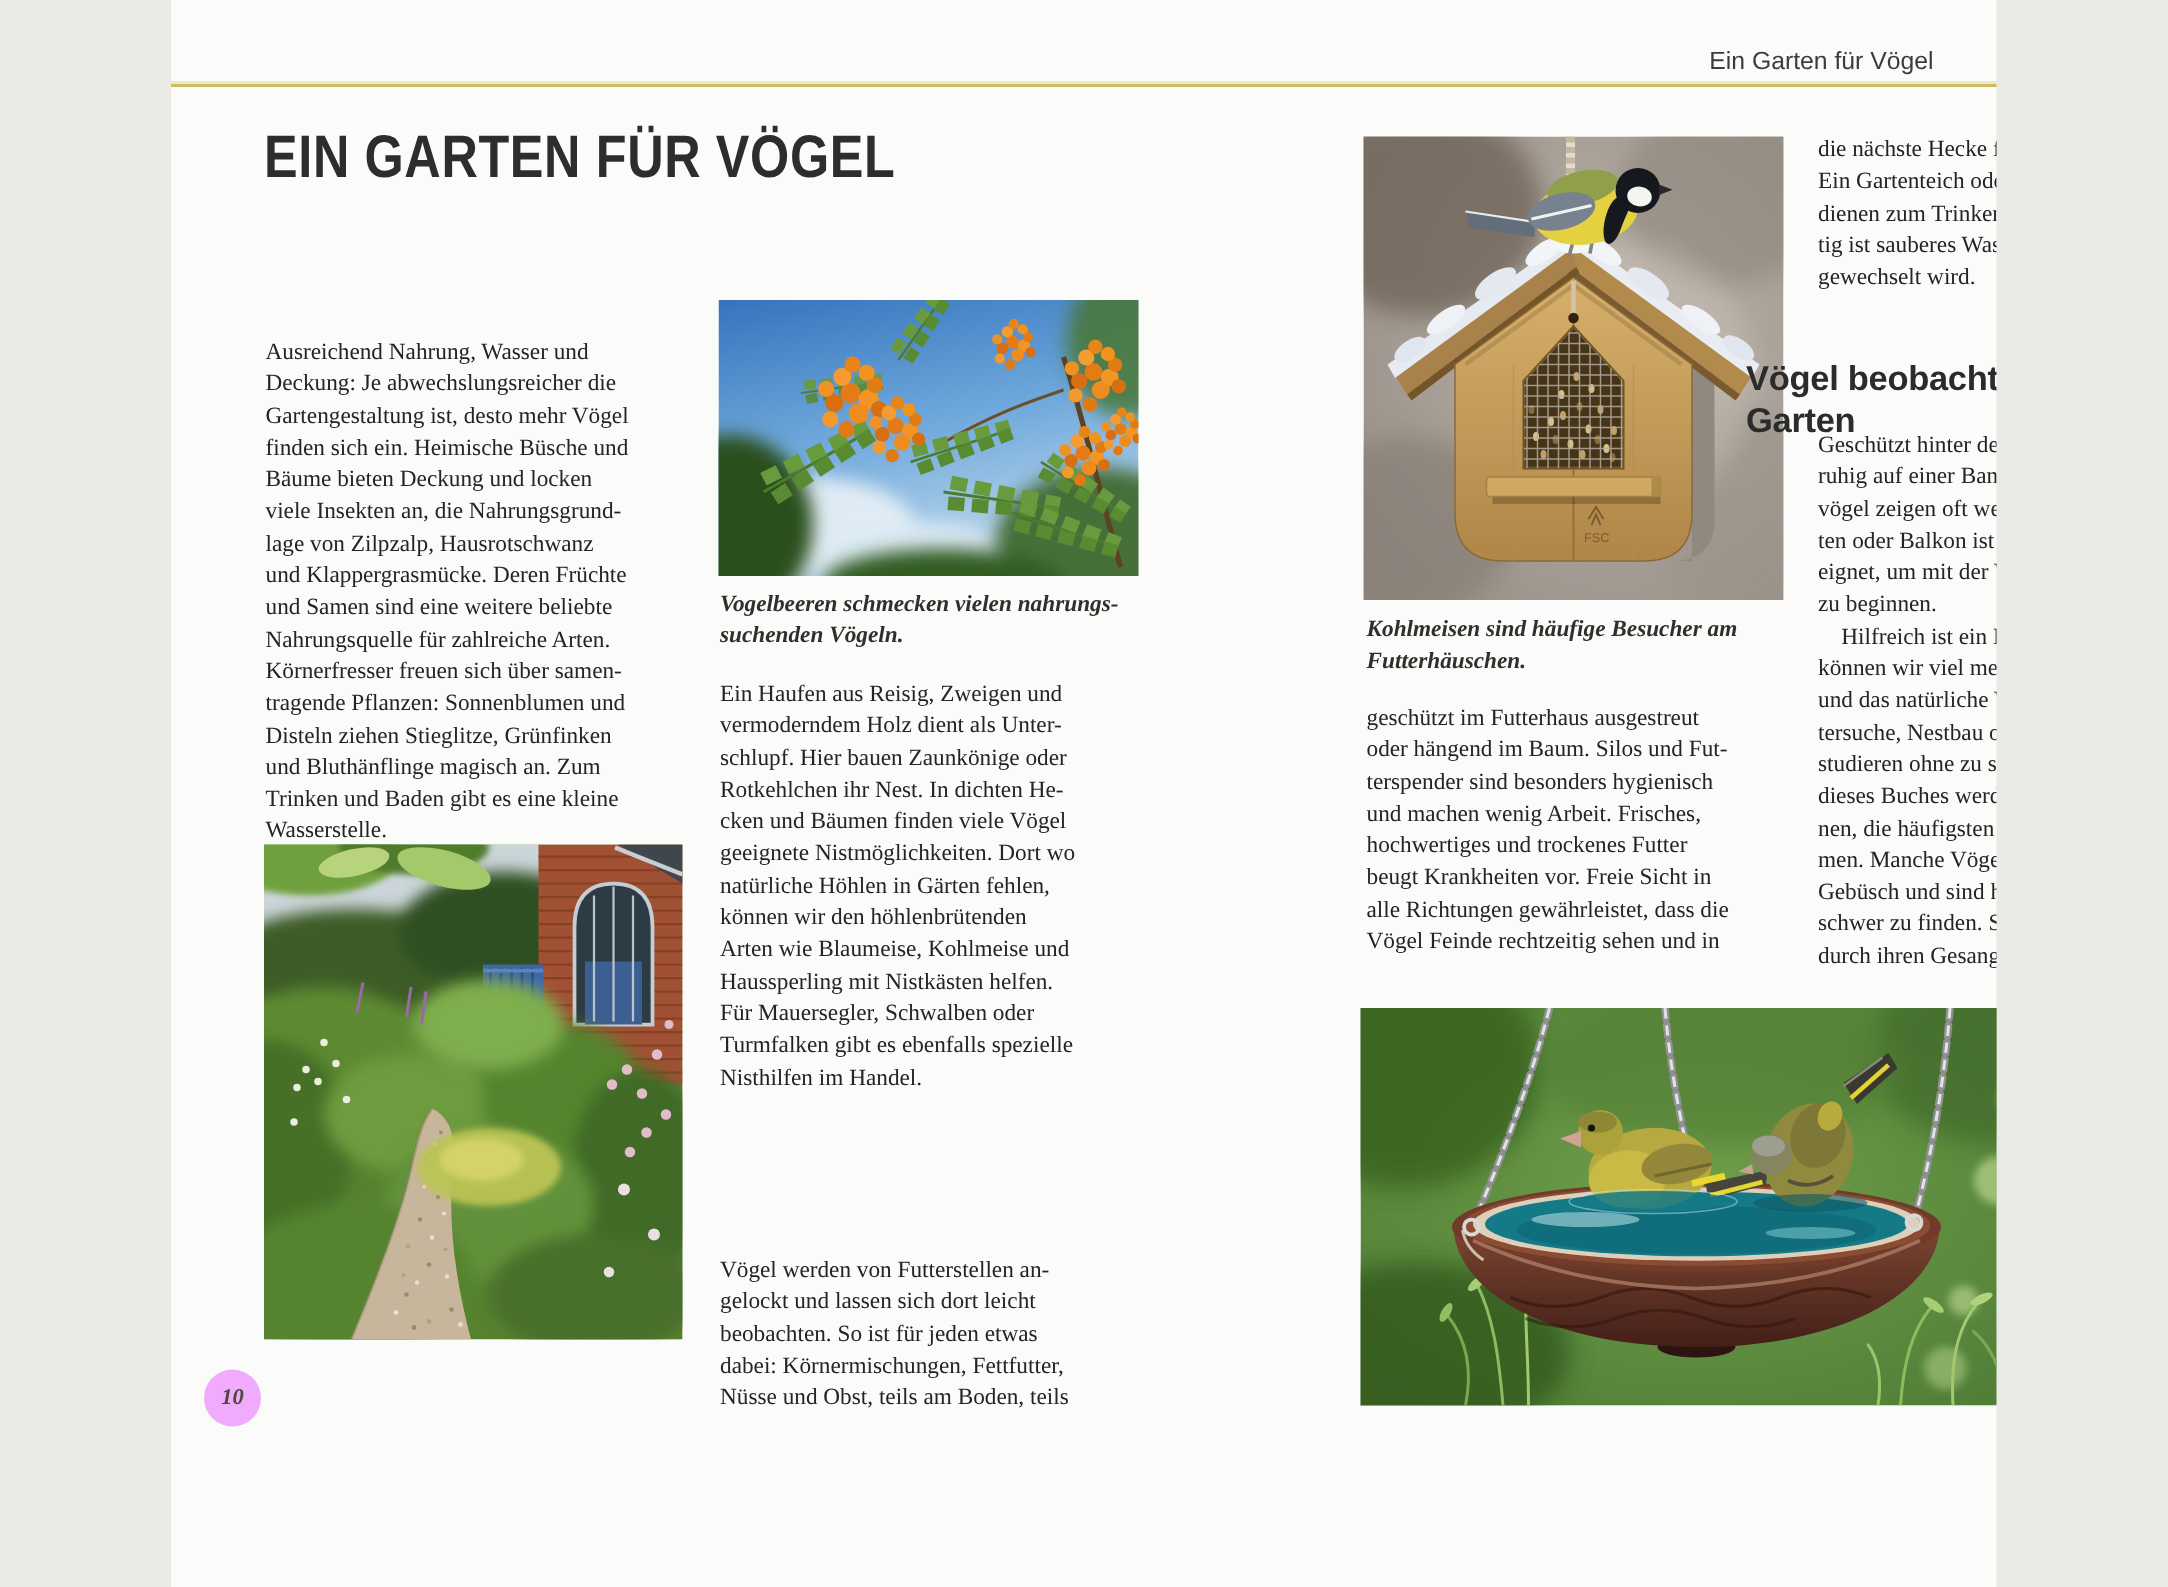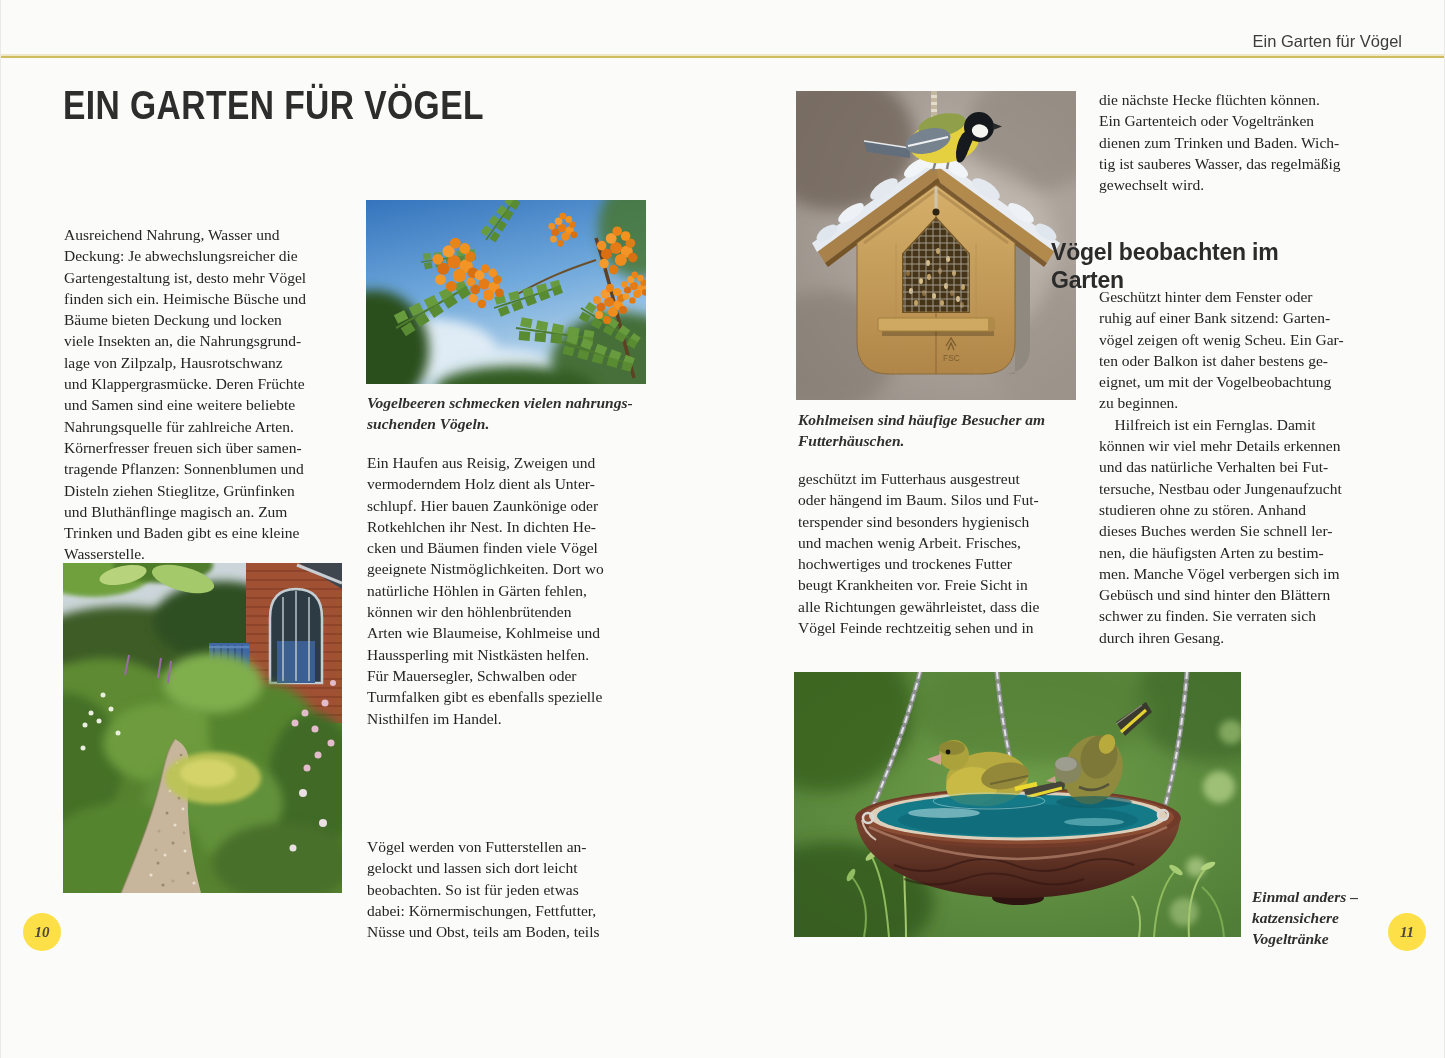--- a/index.html
+++ b/index.html
@@ -1,17 +1,17 @@
 <!DOCTYPE html>
 <html><head>
 <meta charset="utf-8">
 <style>
   html,body{margin:0;padding:0;background:#e9e9e6;}
   #spread{
-    position:relative;width:1443px;height:1058px;margin:0 auto;
+    position:relative;width:1217px;height:1058px;margin:0 auto;
     background:#fbfbf9;overflow:hidden;
     font-family:"Liberation Serif",serif;color:#232323;
   }
   .abs{position:absolute;}
   .rule{left:0;top:56px;width:1445px;height:2px;background:#cfbc5f;box-shadow:0 -2px 0 #eee8c6;}
   .running-head{
     top:32px;right:42px;font-family:"Liberation Sans",sans-serif;
     font-size:16.5px;color:#3c3c3c;
   }
   .chapter-title{
@@ -25,21 +25,21 @@
   }
   .caption{
     font-size:15.5px;line-height:21px;font-style:italic;font-weight:700;
     color:#2f2f2d;white-space:pre-wrap;
   }
   .subheading{
     font-family:"Liberation Sans",sans-serif;font-weight:700;
     font-size:23px;line-height:28px;color:#2b2b2b;white-space:pre-wrap;letter-spacing:-.2px;
   }
   .page-circle{
-    width:38px;height:38px;border-radius:50%;background:#fde047;
+    width:38px;height:38px;border-radius:50%;background:#f0abfc;
     display:flex;align-items:center;justify-content:center;
     font-style:italic;font-weight:700;font-size:15px;color:#4d473c;
   }
   .photo{display:block;}
 </style>
 </head>
 <body>
 
 <div id="spread">
 

